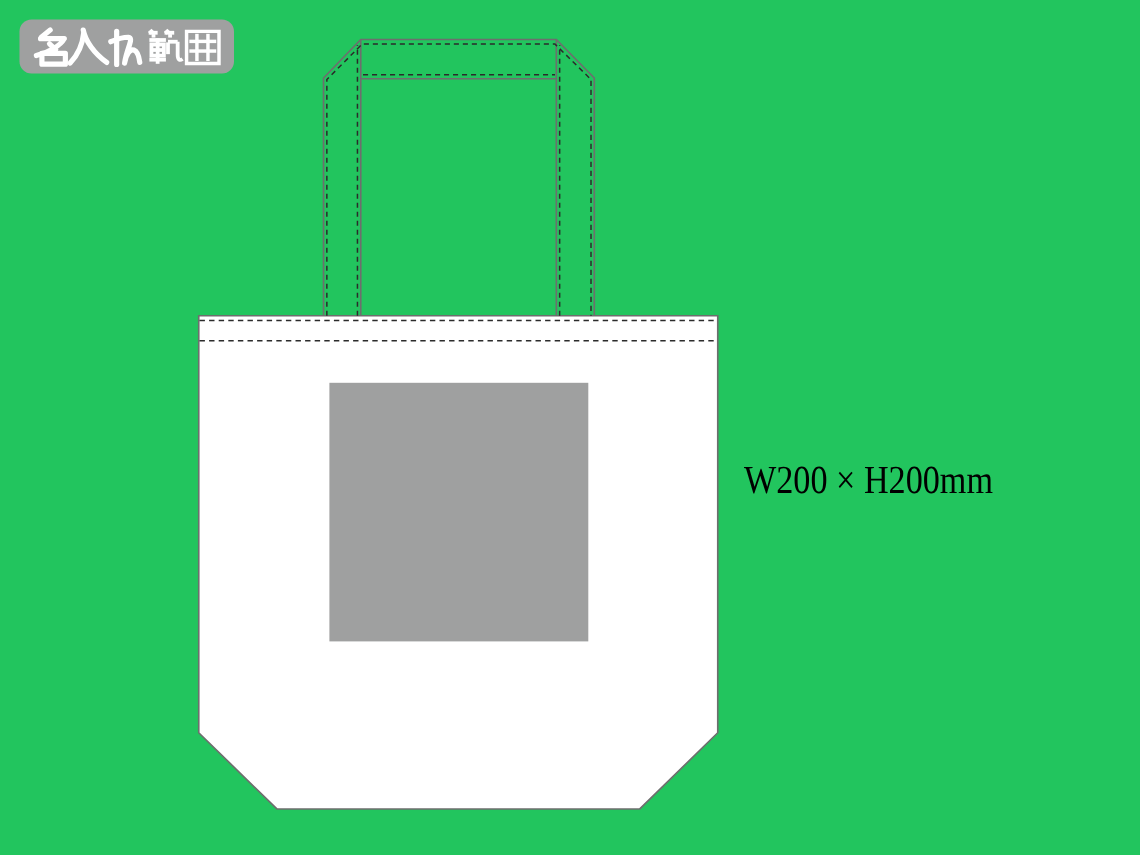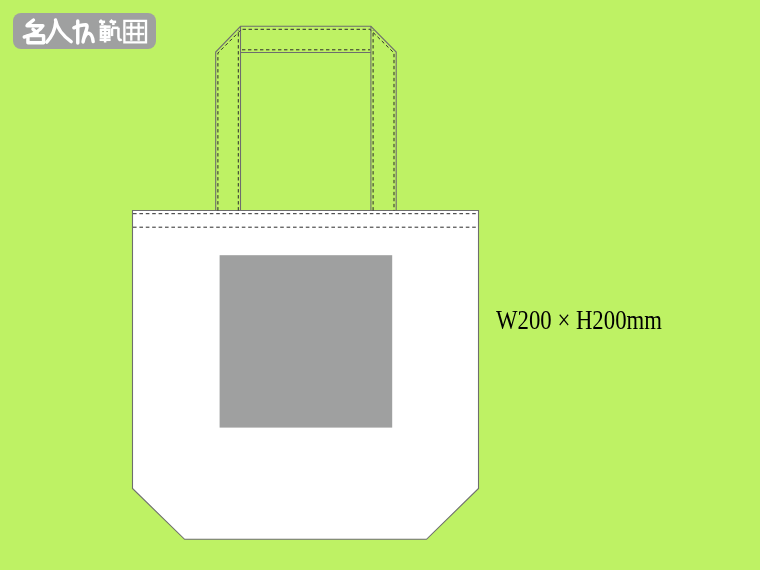--- a/index.html
+++ b/index.html
@@ -1,16 +1,16 @@
 <!DOCTYPE html>
 <html><head>
 <meta charset="utf-8">
 <style>
   html,body{margin:0;padding:0;background:#ffffff;}
-  #canvas{position:relative;width:760px;height:570px;background:#bef264;overflow:hidden;}
+  #canvas{position:relative;width:760px;height:570px;background:#22c55e;overflow:hidden;}
 </style>
 </head>
 <body>
 <div id="canvas">
 <svg width="760" height="570" viewBox="0 0 760 570" xmlns="http://www.w3.org/2000/svg">
 
   <g>
     <path d="M132.5,210.5 H478.5 V488.5 L426.5,539.3 H184.6 L132.5,488.5 Z" fill="#ffffff" stroke="#6e6e6e" stroke-width="1.1"></path>
   </g>
 

